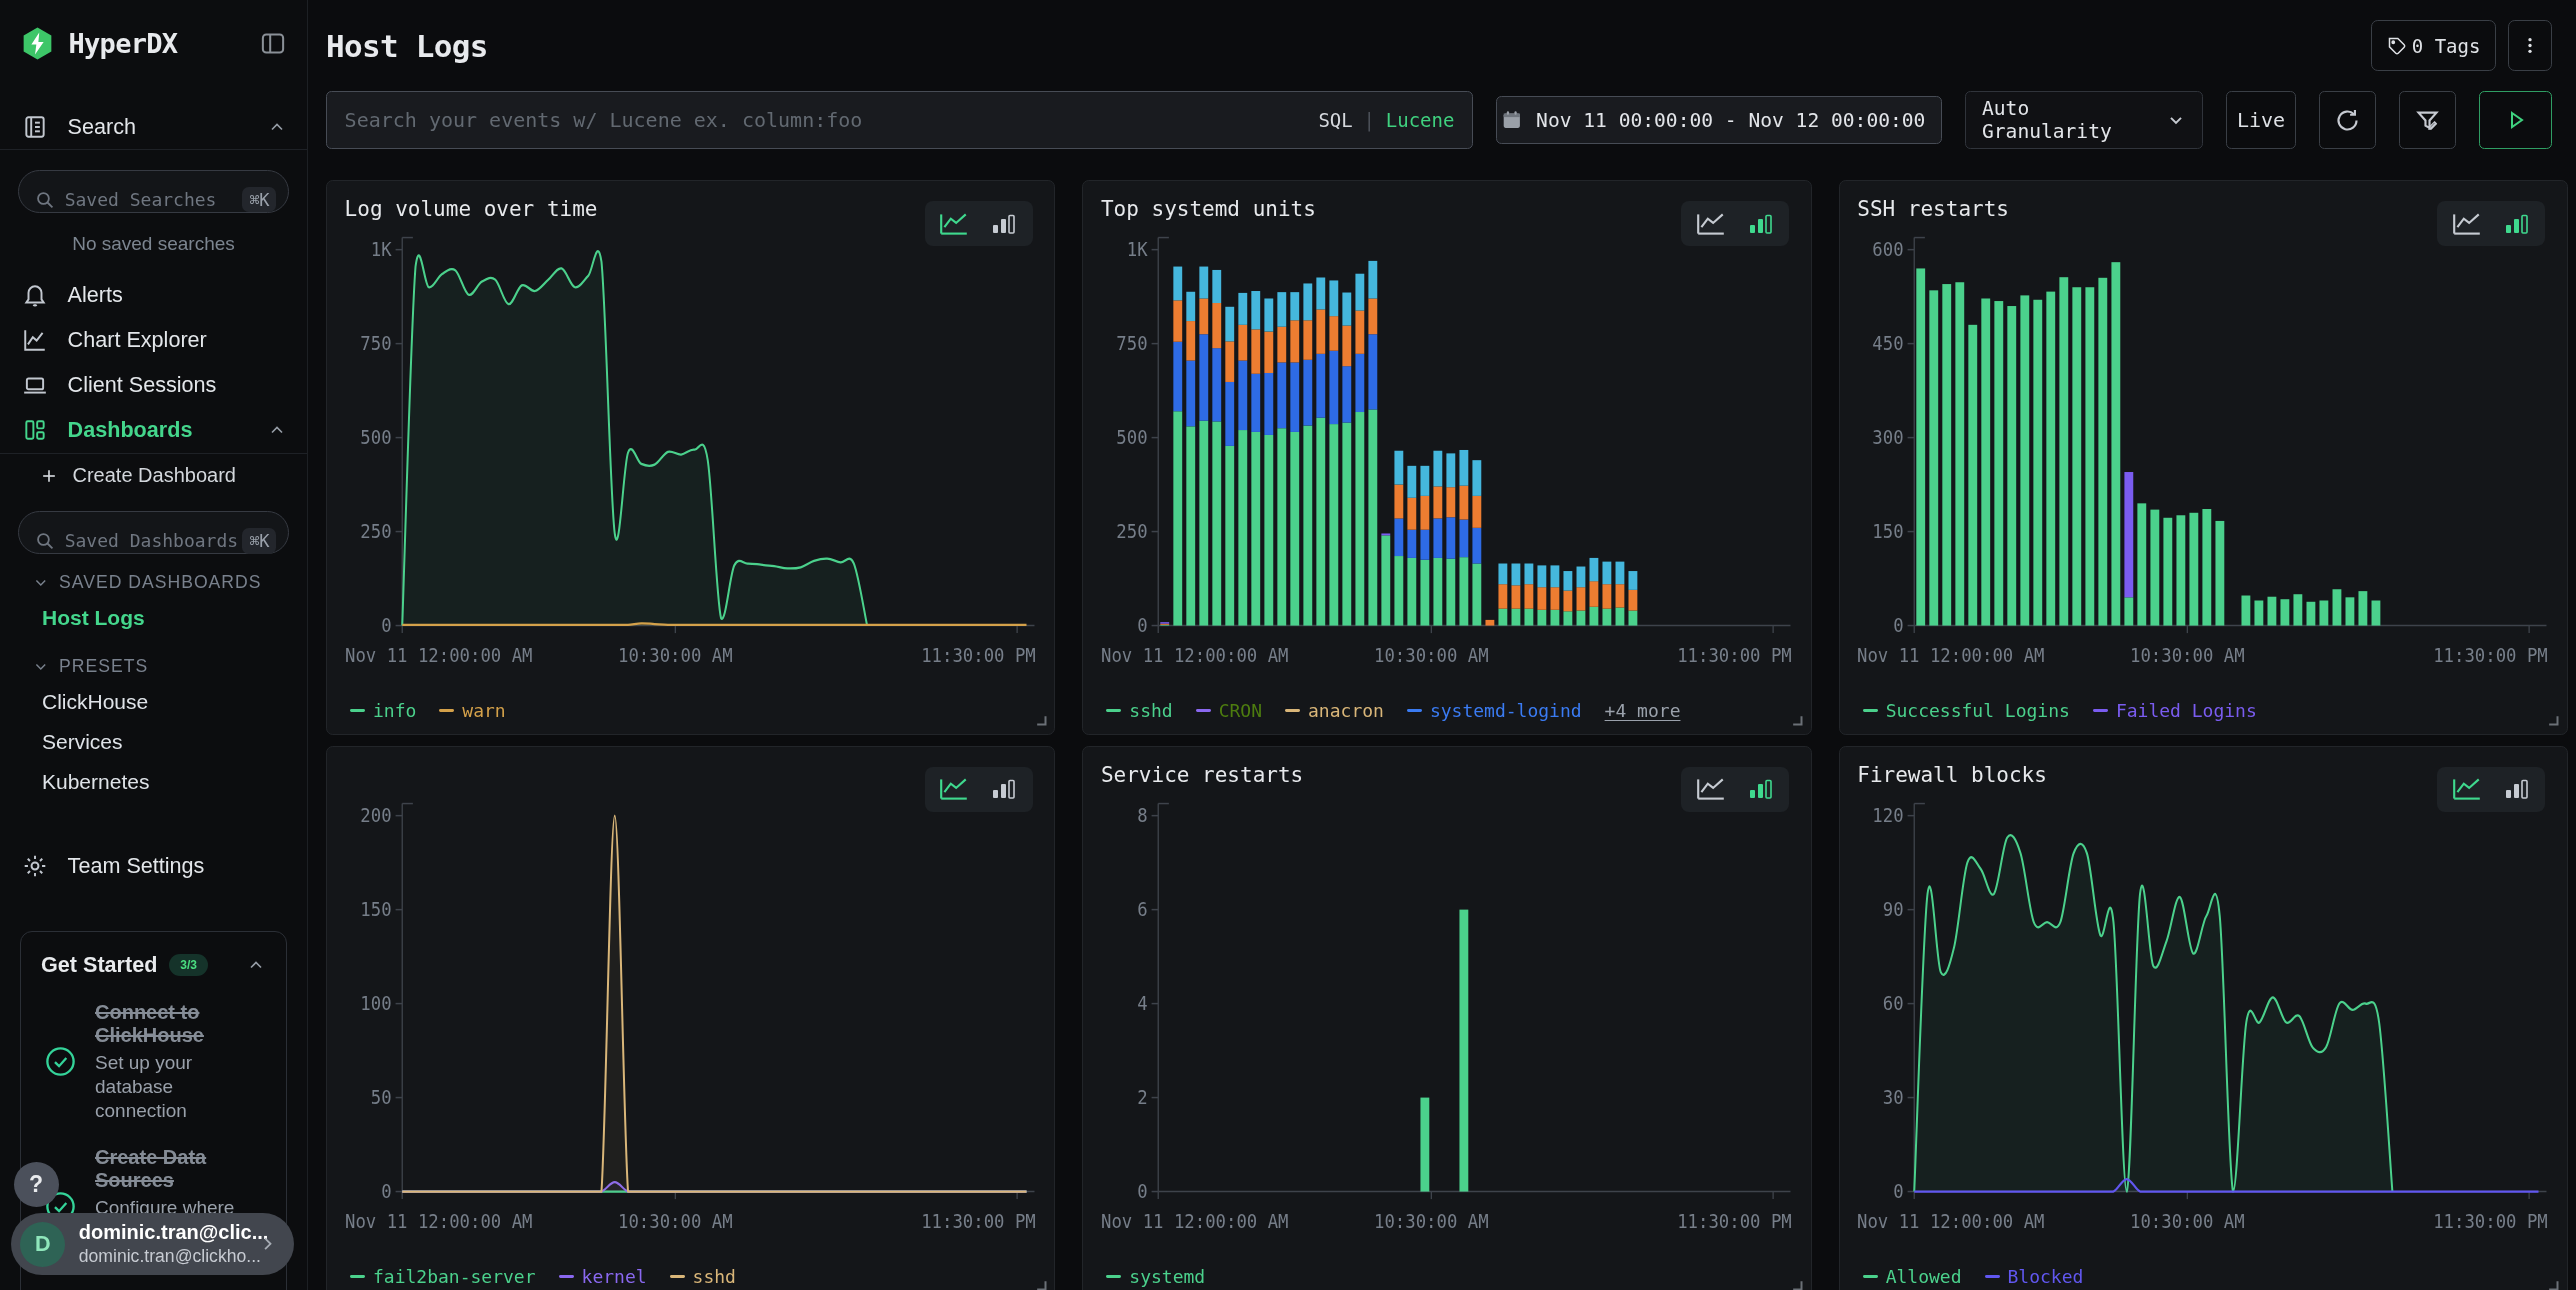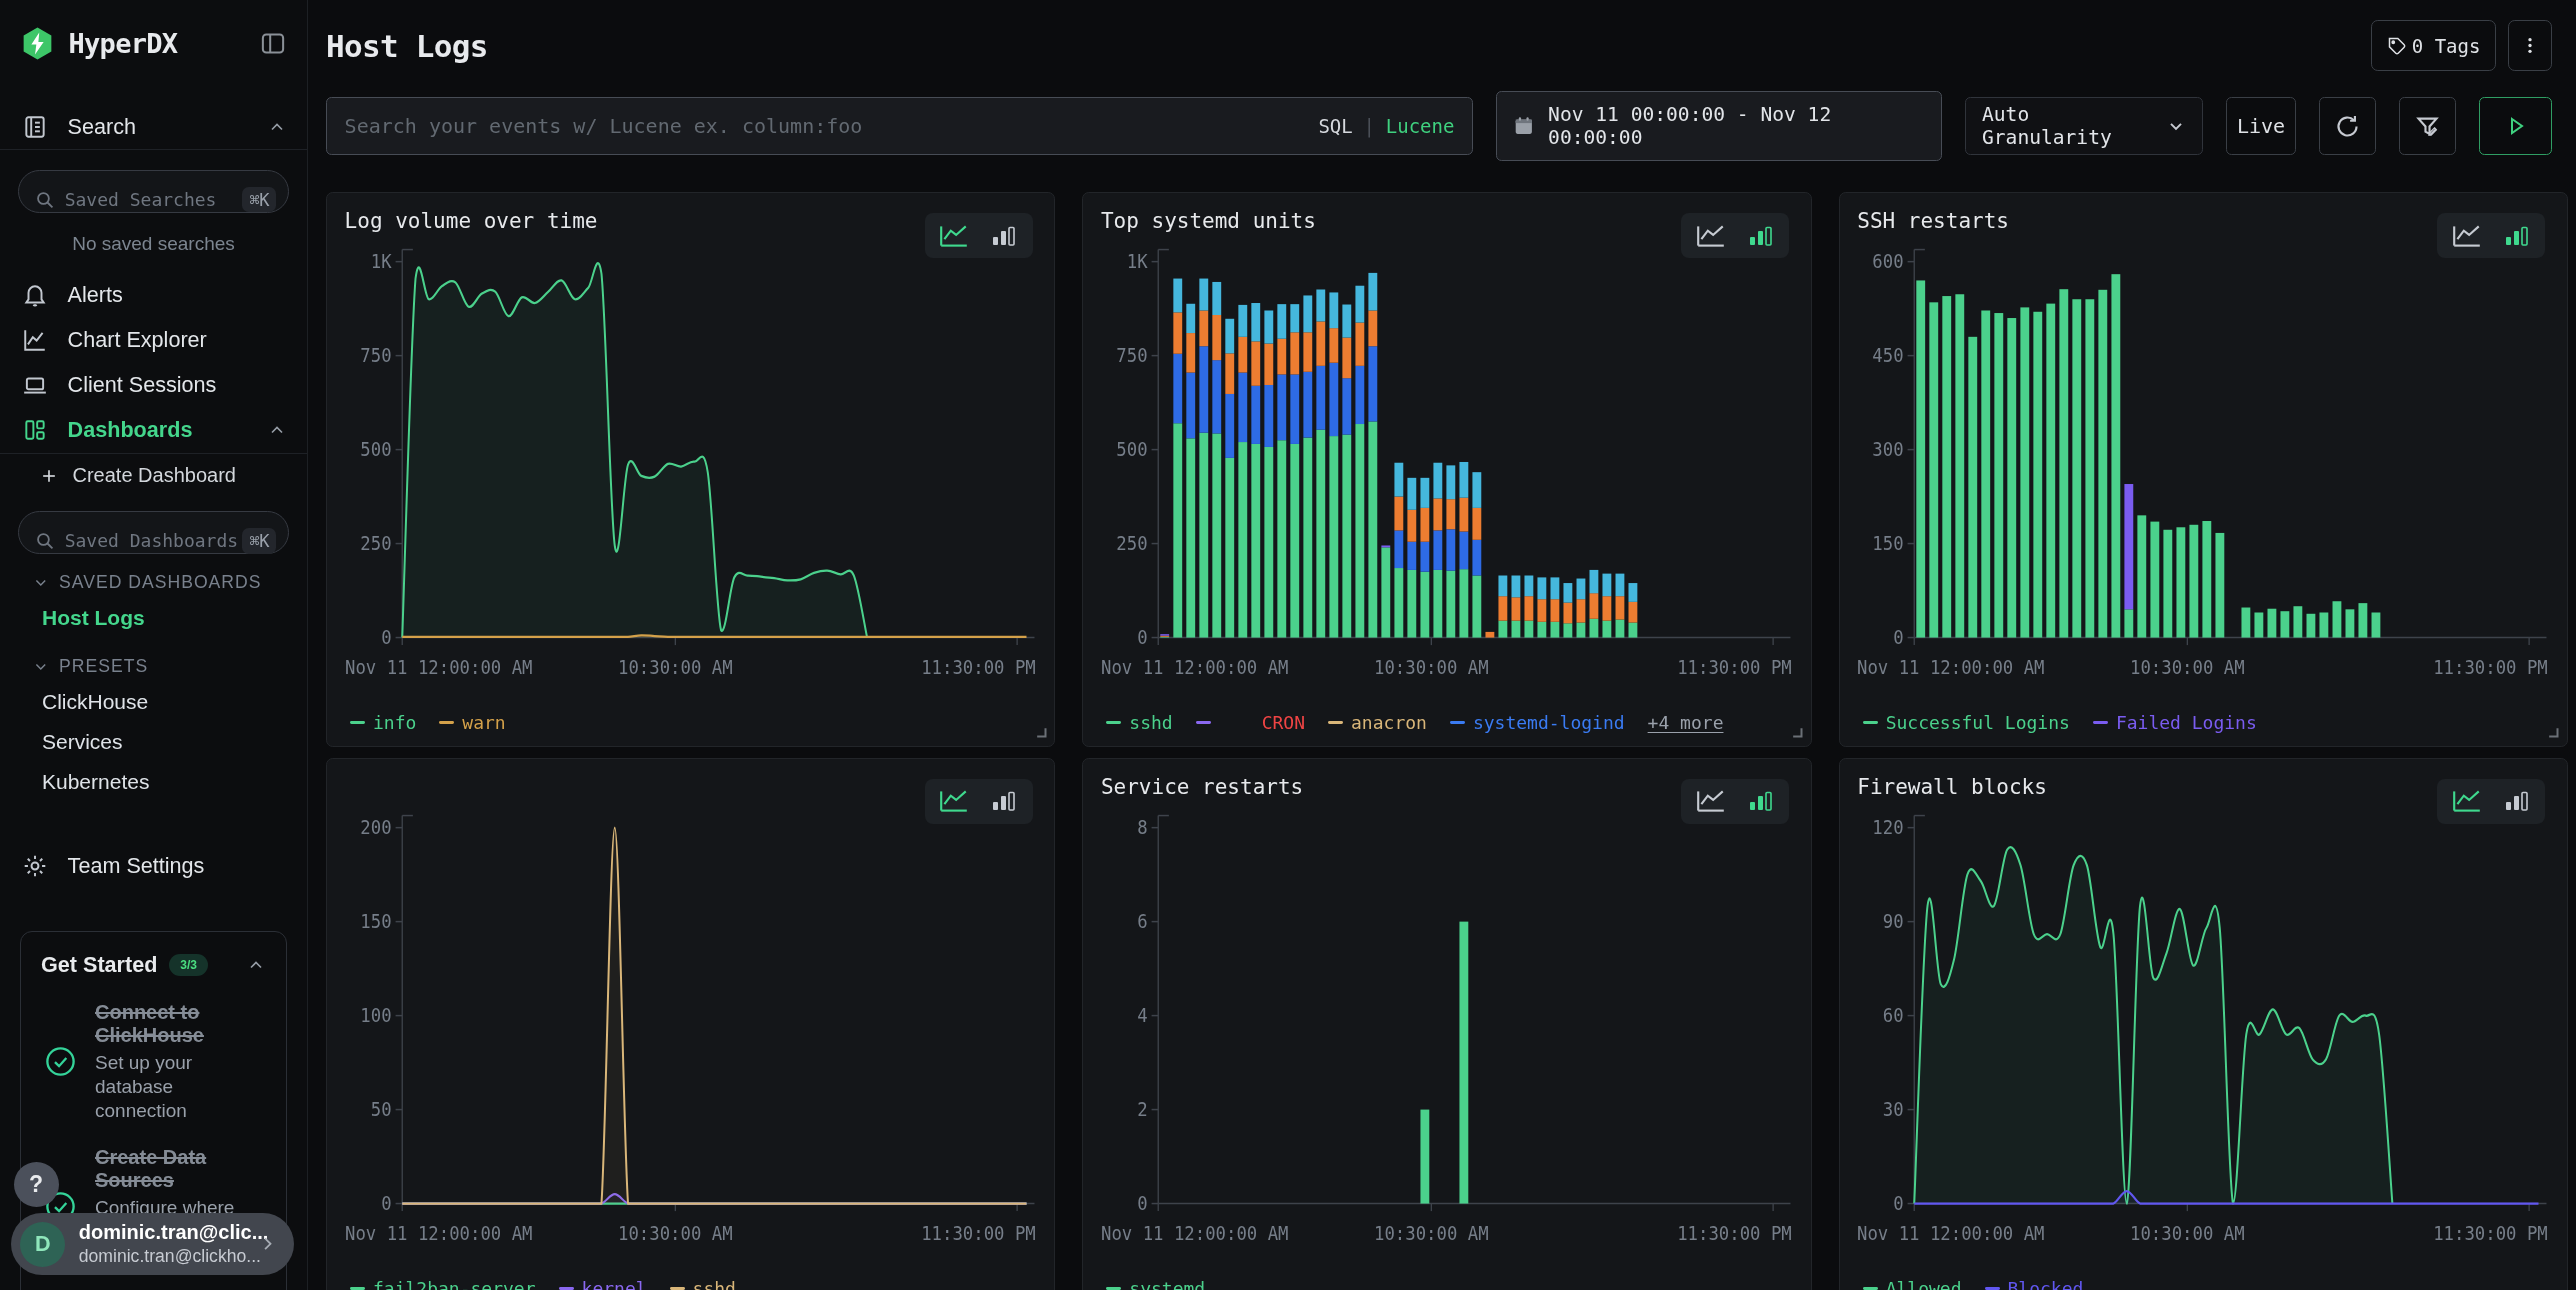--- a/index.html
+++ b/index.html
@@ -84,22 +84,22 @@
   .search-box input {
     flex:1; background:transparent; border:none; outline:none; color:#cfd3d9;
     font-family:"DejaVu Sans Mono",monospace; font-size:20px;
   }
   .search-box input::placeholder { color:#626971; }
   .lang-toggle { display:flex; align-items:center; gap:10.8px; font-family:"DejaVu Sans Mono",monospace; font-size:19px; }
   .lang-sql { color:#d6d9de; cursor:pointer; }
   .lang-sep { color:#4a4f57; }
   .lang-lucene { color:#3fd17f; cursor:pointer; }
   .date-box {
-    flex:0 0 446px; height:70px; background:#191b1f; border:1.4px solid #474c55; border-radius:5.4px;
-    display:flex; align-items:center; gap:13.5px; padding:0 16px; color:#e2e5e9;
+    flex:0 0 446px; height:48px; background:#191b1f; border:1.4px solid #474c55; border-radius:5.4px;
+    display:flex; align-items:center; gap:13.5px; padding:0 4px; color:#e2e5e9;
     font-family:"DejaVu Sans Mono",monospace; font-size:19.6px; cursor:pointer;
   }
   .date-box .cal { color:#9aa0a8; display:flex; }
   .gran-box {
     flex:0 0 238px; height:58px; border:1.4px solid #30343b; border-radius:5.4px; background:#101114;
     display:flex; align-items:center; justify-content:space-between; padding:0 16px;
     font-family:"DejaVu Sans Mono",monospace; font-size:19.6px; color:#e2e5e9; cursor:pointer;
   }
   .gran-box .chev { color:#c6cad1; display:flex; }
   .btn86 { height:58px; border:1.4px solid #3a3f46; border-radius:5.4px; background:transparent; color:#dfe2e6;
@@ -656,21 +656,21 @@
           <rect x="792.6" y="480.7" width="13.3" height="27.4" fill="#ed7d31"></rect>
           <rect x="792.6" y="455.8" width="13.3" height="24.9" fill="#45b7dd"></rect>
         </svg>
       <div class="panel-legend">
           <span class="legend-item">
             <span class="legend-swatch" style="background: rgb(75, 209, 140);"></span>
             <span style="color: rgb(75, 209, 140);">sshd</span>
           </span>
           <span class="legend-item">
             <span class="legend-swatch" style="background: rgb(138, 104, 240);"></span>
-            <span style="color: #ef4444; margin-left: 43px;">CRON</span>
+            <span style="color: #4d7c0f;">CRON</span>
           </span>
           <span class="legend-item">
             <span class="legend-swatch" style="background: rgb(217, 182, 121);"></span>
             <span style="color: rgb(217, 182, 121);">anacron</span>
           </span>
           <span class="legend-item">
             <span class="legend-swatch" style="background: rgb(58, 123, 242);"></span>
             <span style="color: rgb(58, 123, 242);">systemd-logind</span>
           </span>
           <span class="legend-item">

